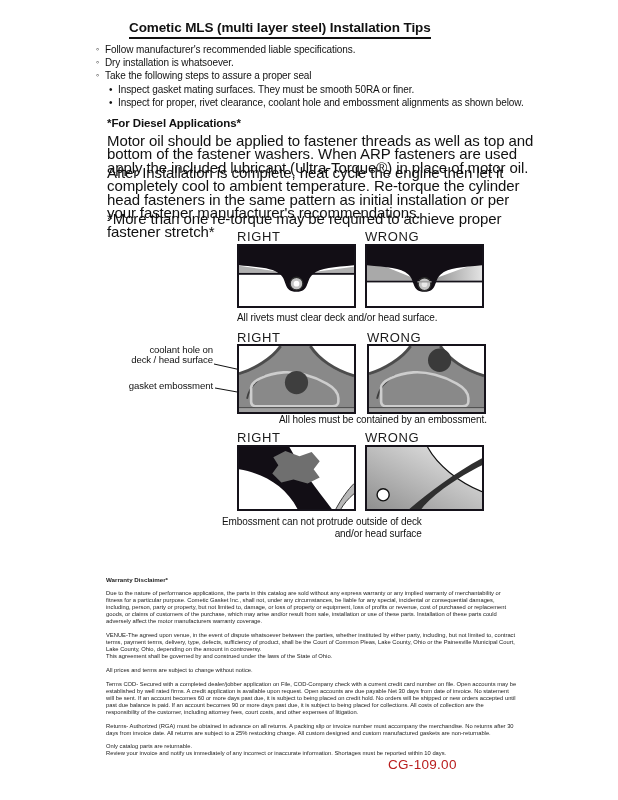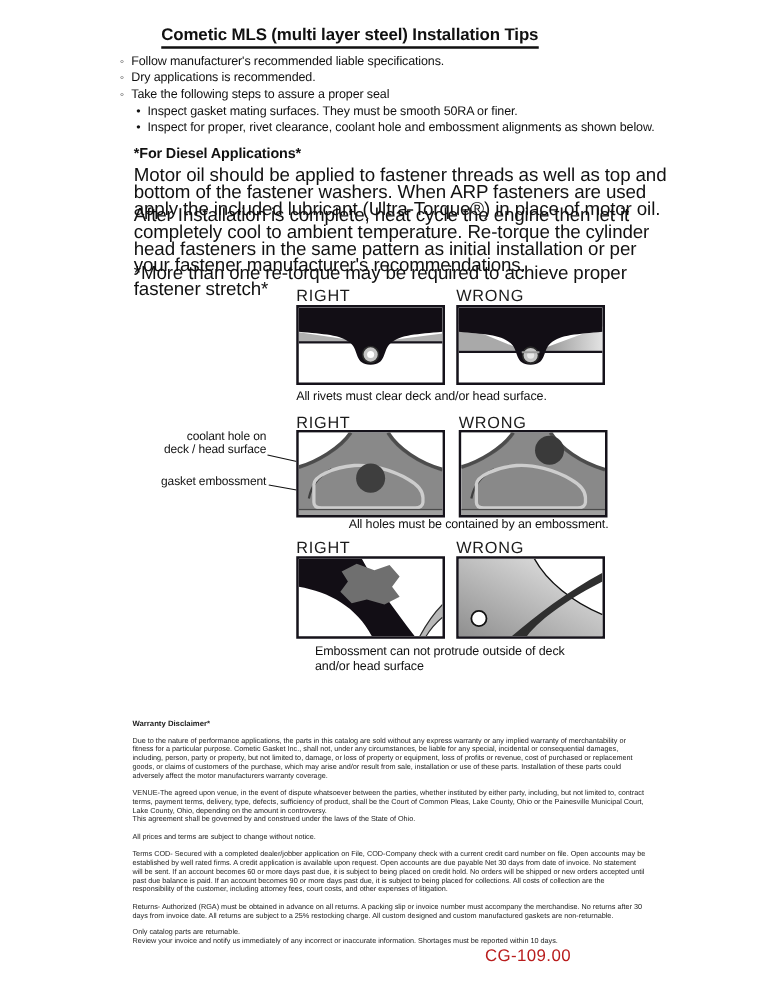--- a/index.html
+++ b/index.html
@@ -47,21 +47,21 @@
 
   <div class="abs title">Cometic MLS (multi layer steel) Installation Tips</div>
 
   <div class="abs bullets">
     <div class="b-row">
       <span class="mk">◦</span>
       <span>Follow manufacturer's recommended liable specifications.</span>
     </div>
     <div class="b-row">
       <span class="mk">◦</span>
-      <span>Dry applications is recommended.</span>
+      <span>Dry installation is whatsoever.</span>
     </div>
     <div class="b-row">
       <span class="mk">◦</span>
       <span>Take the following steps to assure a proper seal</span>
     </div>
     <div class="b-row b-sub">
       <span class="mk">•</span>
       <span>Inspect gasket mating surfaces.  They must be smooth 50RA or finer.</span>
     </div>
     <div class="b-row b-sub">
@@ -179,21 +179,21 @@
             <stop offset="1" stop-color="#ececec"></stop>
         </linearGradient>
       </defs>
       <path d="M0,0 H60 C70,18 90,34 114,44 L114,61 L0,61 Z" fill="url(#g3)"></path>
       <path d="M60,0 C70,18 90,34 114,44" stroke="#111" stroke-width="1.2" fill="none"></path>
       <path d="M42,61 C62,44 86,26 114,11 L114,18 C90,30 66,46 54,61 Z" fill="#2f2f2f"></path>
       <circle cx="16" cy="47" r="6" fill="#ffffff" stroke="#111" stroke-width="1.4"></circle>
     </svg>
   </div>
 
-  <div class="abs caption" style="left:252px;top:516px;">Embossment can not protrude outside of deck
+  <div class="abs caption" style="left:222px;top:516px;text-align:right;">Embossment can not protrude outside of deck
 and/or head surface</div>
 
   <div class="abs warranty">
     <h4>Warranty Disclaimer*</h4>
     <p>Due to the nature of performance applications, the parts in this catalog are sold without any express warranty or any implied warranty of merchantability or fitness for a particular purpose.  Cometic Gasket Inc., shall not, under any circumstances, be liable for any special, incidental or consequential damages, including, person, party or property, but not limited to, damage, or loss of property or equipment, loss of profits or revenue, cost of purchased or replacement goods, or claims of customers of the purchase, which may arise and/or result from sale, installation or use of these parts.  Installation of these parts could adversely affect the motor manufacturers warranty coverage.</p>
     <p>VENUE-The agreed upon venue, in the event of dispute whatsoever between the parties, whether instituted by either party, including, but not limited to, contract terms, payment terms, delivery, type, defects, sufficiency of product, shall be the Court of Common Pleas, Lake County, Ohio or the Painesville Municipal Court, Lake County, Ohio, depending on the amount in controversy.
 This agreement shall be governed by and construed under the laws of the State of Ohio.</p>
     <p>All prices and terms are subject to change without notice.</p>
     <p>Terms COD- Secured with a completed dealer/jobber application on File, COD-Company check with a current credit card number on file.  Open accounts may be established by well rated firms.  A credit application is available upon request.  Open accounts are due payable Net 30 days from date of invoice.  No statement will be sent.  If an account becomes 60 or more days past due, it is subject to being placed on credit hold.  No orders will be shipped or new orders accepted until past due balance is paid.  If an account becomes 90 or more days past due, it is subject to being placed for collections.  All costs of collection are the responsibility of the customer, including attorney fees, court costs, and other expenses of litigation.</p>
     <p>Returns- Authorized (RGA) must be obtained in advance on all returns.  A packing slip or invoice number must accompany the merchandise.  No returns after 30 days from invoice date.  All returns are subject to a 25% restocking charge.  All custom designed and custom manufactured gaskets are non-returnable.</p>

